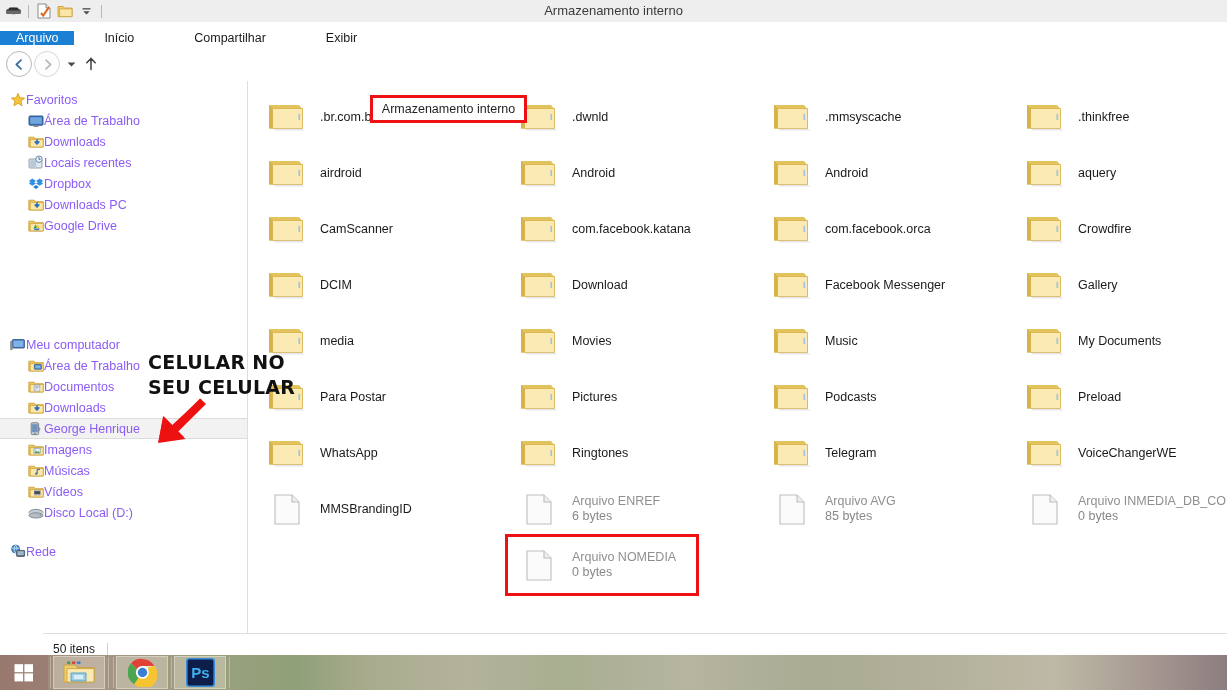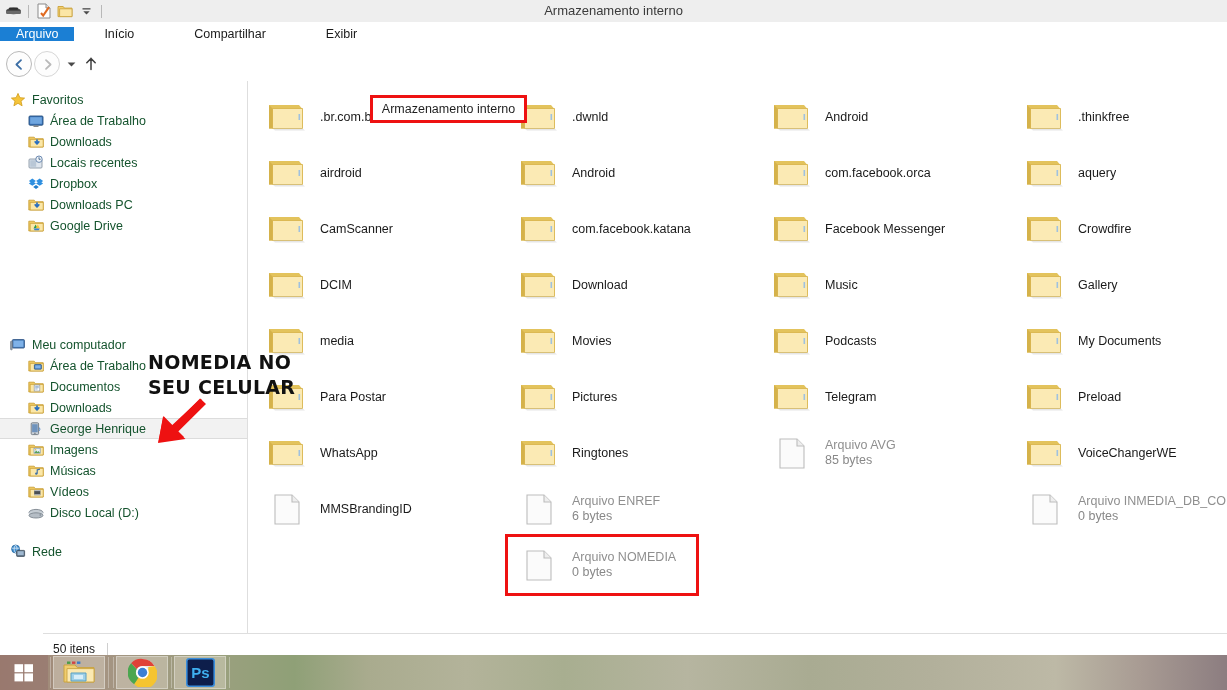--- a/index.html
+++ b/index.html
@@ -37,21 +37,21 @@
     line-height: 22px; text-align: center;
     font-size: 13px; color: #3b3b3b;
   }
 
   
   .ribbon {
     position: absolute; left: 0; top: 22px; width: 1227px; height: 23px;
     background: #ffffff;
     border-bottom: 1px solid #dcdcdc;
   }
-  .tabs { display: flex; height: 23px; align-items: center; }
+  .tabs { display: flex; height: 23px; align-items: flex-end; }
   .tab {
     font-size: 12.5px; color: #1a1a1a;
     display: flex; align-items: center;
     padding: 0 30px; cursor: default; white-space: nowrap;
   }
   .tab.file {
     background: #1b7fd4; color: #ffffff;
     padding: 0 16px;
   }
 
@@ -113,22 +113,22 @@
     background: #ffffff;
     border-right: 1px solid #dedede;
     position: relative;
     overflow: hidden;
     font-size: 12.5px;
     padding-top: 8px;
     box-sizing: border-box;
   }
   .tree-node {
     display: flex; align-items: center;
-    height: 21px; padding-left: 20px; gap: 6px;
-    color: #14532d; white-space: nowrap;
+    height: 21px; padding-left: 20px; 
+    color: #8b5cf6; white-space: nowrap;
   }
   .tree-node.root { padding-left: 10px; font-weight: normal; }
   .tree-node.child { padding-left: 28px; }
   .tree-node.selected {
     background: #f2f2f2;
     border-top: 1px solid #dcdcdc;
     border-bottom: 1px solid #dcdcdc;
     height: 19px;
   }
   .tn-ico { width: 16px; height: 16px; flex: 0 0 16px; position: relative; }
@@ -740,20 +740,32 @@
         <div class="fileitem">
           <span class="fi-ico">
             <svg width="46" height="46" viewBox="0 0 46 46">
                 <path d="M5 11 h30 l3 3.5 v20 H5 Z" fill="#e3c35c"></path>
                 <path d="M8.5 14.5 h30 v20 H8.5 Z" fill="#fbeab4" stroke="#d9b64e" stroke-width="0.9"></path>
                 <path d="M5 11 L8.5 14.5 V34.5 L5 34.5 Z" fill="#d5b24a"></path>
                 <rect x="34.5" y="20" width="1.6" height="6" fill="#9fc1e0"></rect>
                 <path d="M38.5 34.5 L41 36.5 H11 L8.5 34.5 Z" fill="#d2d2d2" opacity="0.55"></path>
               </svg>
           </span>
+          <span class="fi-label">.mmsyscache</span>
+        </div>
+        <div class="fileitem">
+          <span class="fi-ico">
+            <svg width="46" height="46" viewBox="0 0 46 46">
+                <path d="M5 11 h30 l3 3.5 v20 H5 Z" fill="#e3c35c"></path>
+                <path d="M8.5 14.5 h30 v20 H8.5 Z" fill="#fbeab4" stroke="#d9b64e" stroke-width="0.9"></path>
+                <path d="M5 11 L8.5 14.5 V34.5 L5 34.5 Z" fill="#d5b24a"></path>
+                <rect x="34.5" y="20" width="1.6" height="6" fill="#9fc1e0"></rect>
+                <path d="M38.5 34.5 L41 36.5 H11 L8.5 34.5 Z" fill="#d2d2d2" opacity="0.55"></path>
+              </svg>
+          </span>
           <span class="fi-label">Android</span>
         </div>
         <div class="fileitem">
           <span class="fi-ico">
             <svg width="46" height="46" viewBox="0 0 46 46">
                 <path d="M5 11 h30 l3 3.5 v20 H5 Z" fill="#e3c35c"></path>
                 <path d="M8.5 14.5 h30 v20 H8.5 Z" fill="#fbeab4" stroke="#d9b64e" stroke-width="0.9"></path>
                 <path d="M5 11 L8.5 14.5 V34.5 L5 34.5 Z" fill="#d5b24a"></path>
                 <rect x="34.5" y="20" width="1.6" height="6" fill="#9fc1e0"></rect>
                 <path d="M38.5 34.5 L41 36.5 H11 L8.5 34.5 Z" fill="#d2d2d2" opacity="0.55"></path>
@@ -919,21 +931,21 @@
             <span>Arquivo INMEDIA_DB_COM</span>
             <span class="sz">0 bytes</span>
           </span>
         </div>
       </div>
 
     </div>
   </div>
 
   <div class="annot">
-    <div class="annot-line">NOMEDIA NO</div>
+    <div class="annot-line">CELULAR NO</div>
     <div class="annot-line">SEU CELULAR</div>
   </div>
   <div class="annot-arrow">
     <svg width="58" height="52" viewBox="0 0 58 52">
       <path d="M52 2 L24.5 29.5 L34 39 L8.5 44 L13 18.5 L22.5 28 L50 0.5 Z" fill="#ee1111"></path>
       <path d="M8 45 L13.5 18 L22.3 27 L50.5 0.8 L56 6 L28 33.8 L35.5 41 Z" fill="#ee1111"></path>
     </svg>
   </div>
 
   <div class="statusbar">

